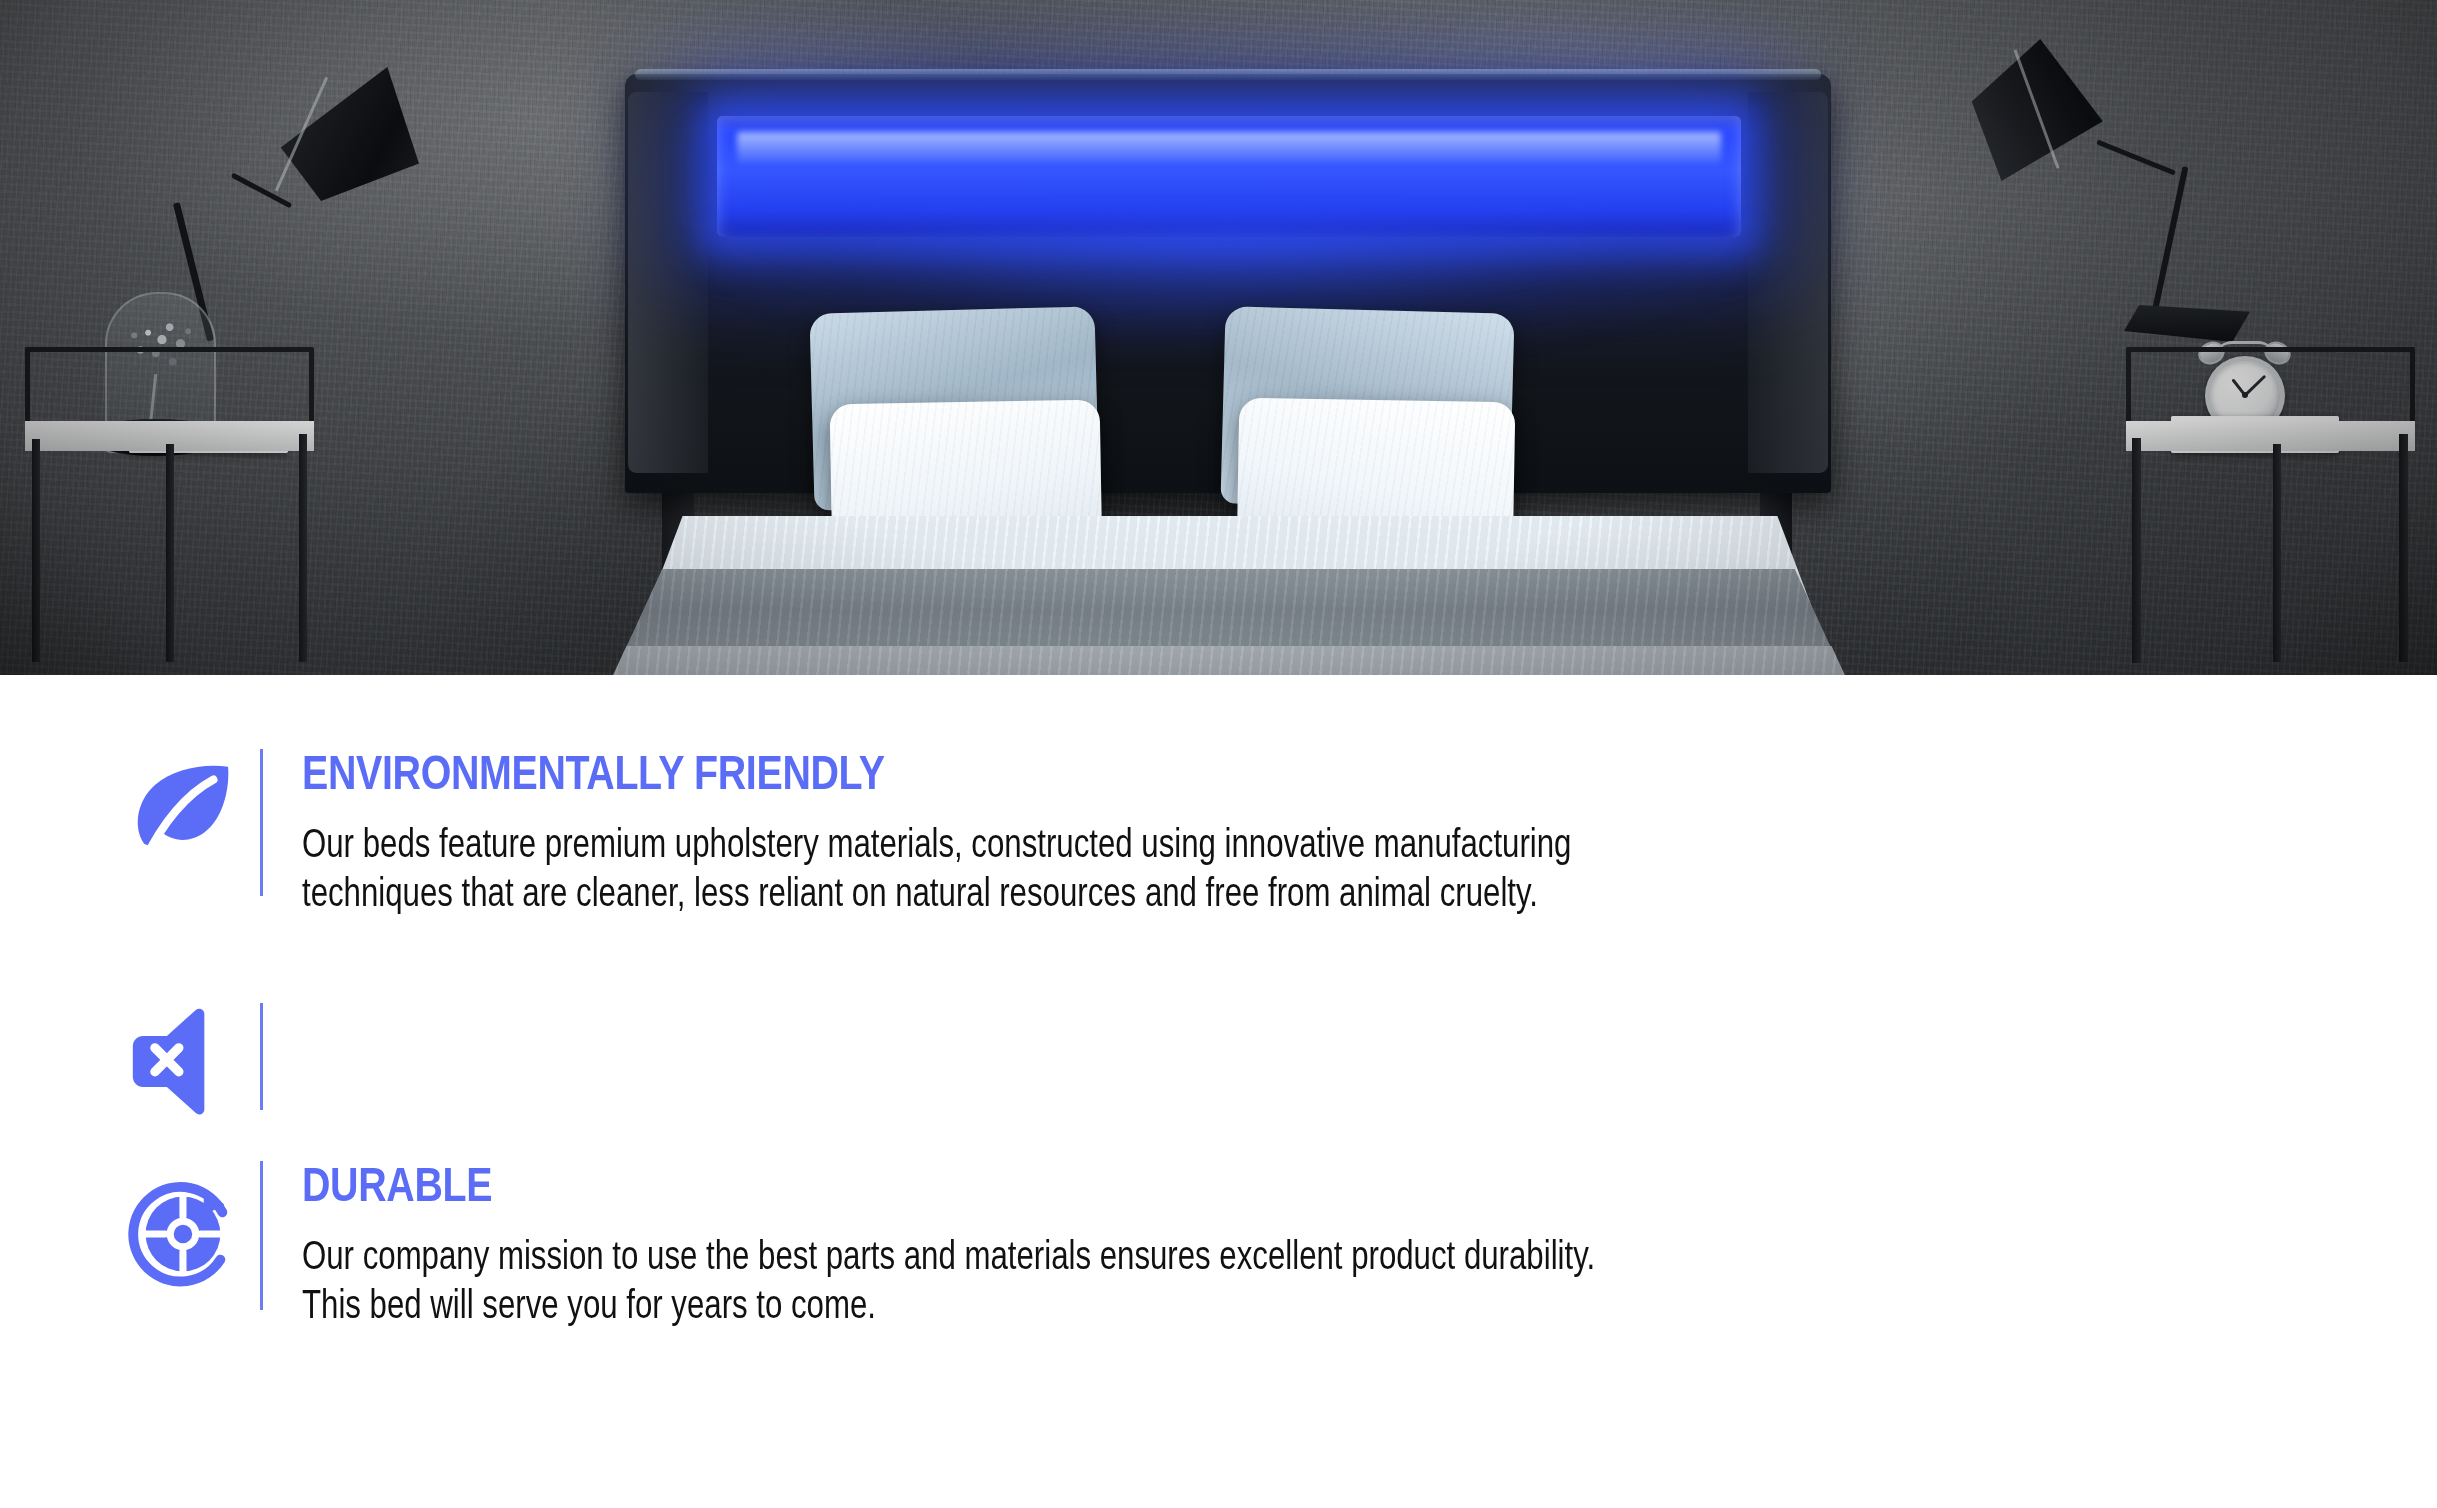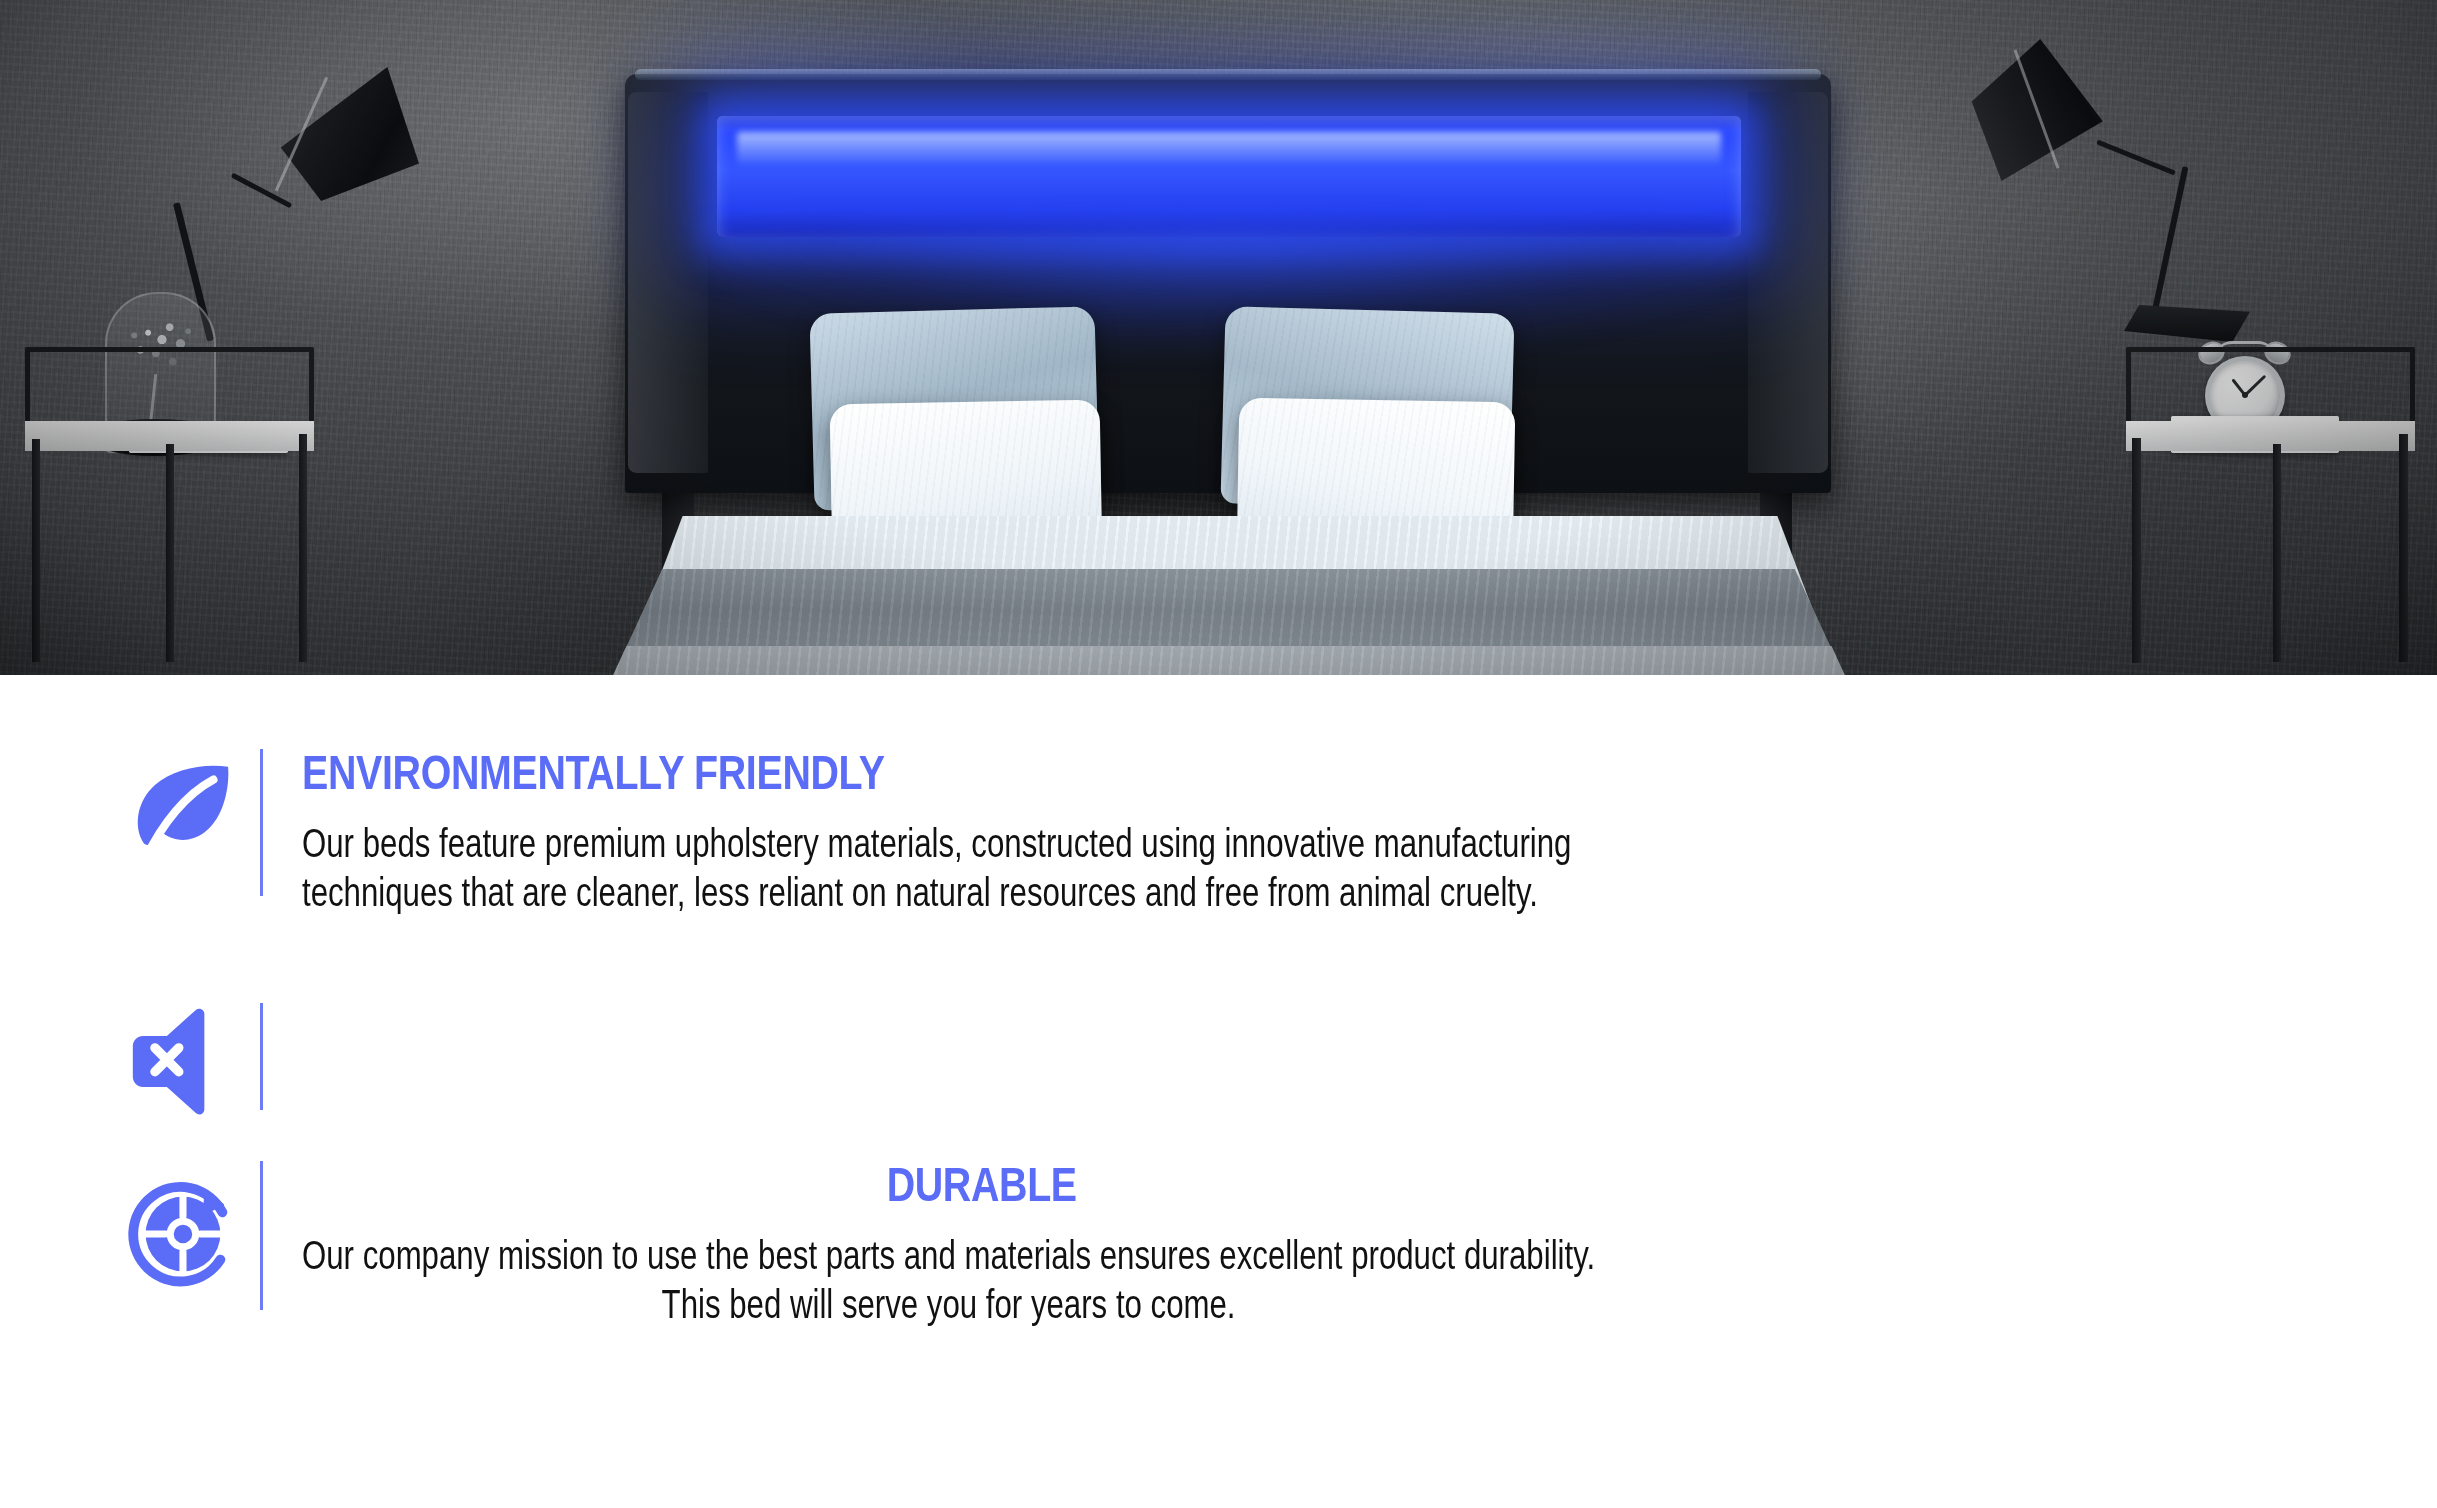--- a/index.html
+++ b/index.html
@@ -324,21 +324,21 @@
     padding:8px;
   }
 
   .feature {
     position:absolute;
     display:flex;
     align-items:flex-start;
   }
   .feature-1 { left:101px; top:74px;  }
   .feature-2 { left:101px; top:328px; }
-  .feature-3 { left:101px; top:486px;text-align:center; }
+  .feature-3 { left:101px; top:486px; }
 
   .feature-icon {
     width:159px;
     flex:0 0 159px;
     display:flex;
     align-items:center;
     justify-content:center;
   }
   .feature-1 .feature-icon { height:126px; }
   .feature-2 .feature-icon { height:117px; }

